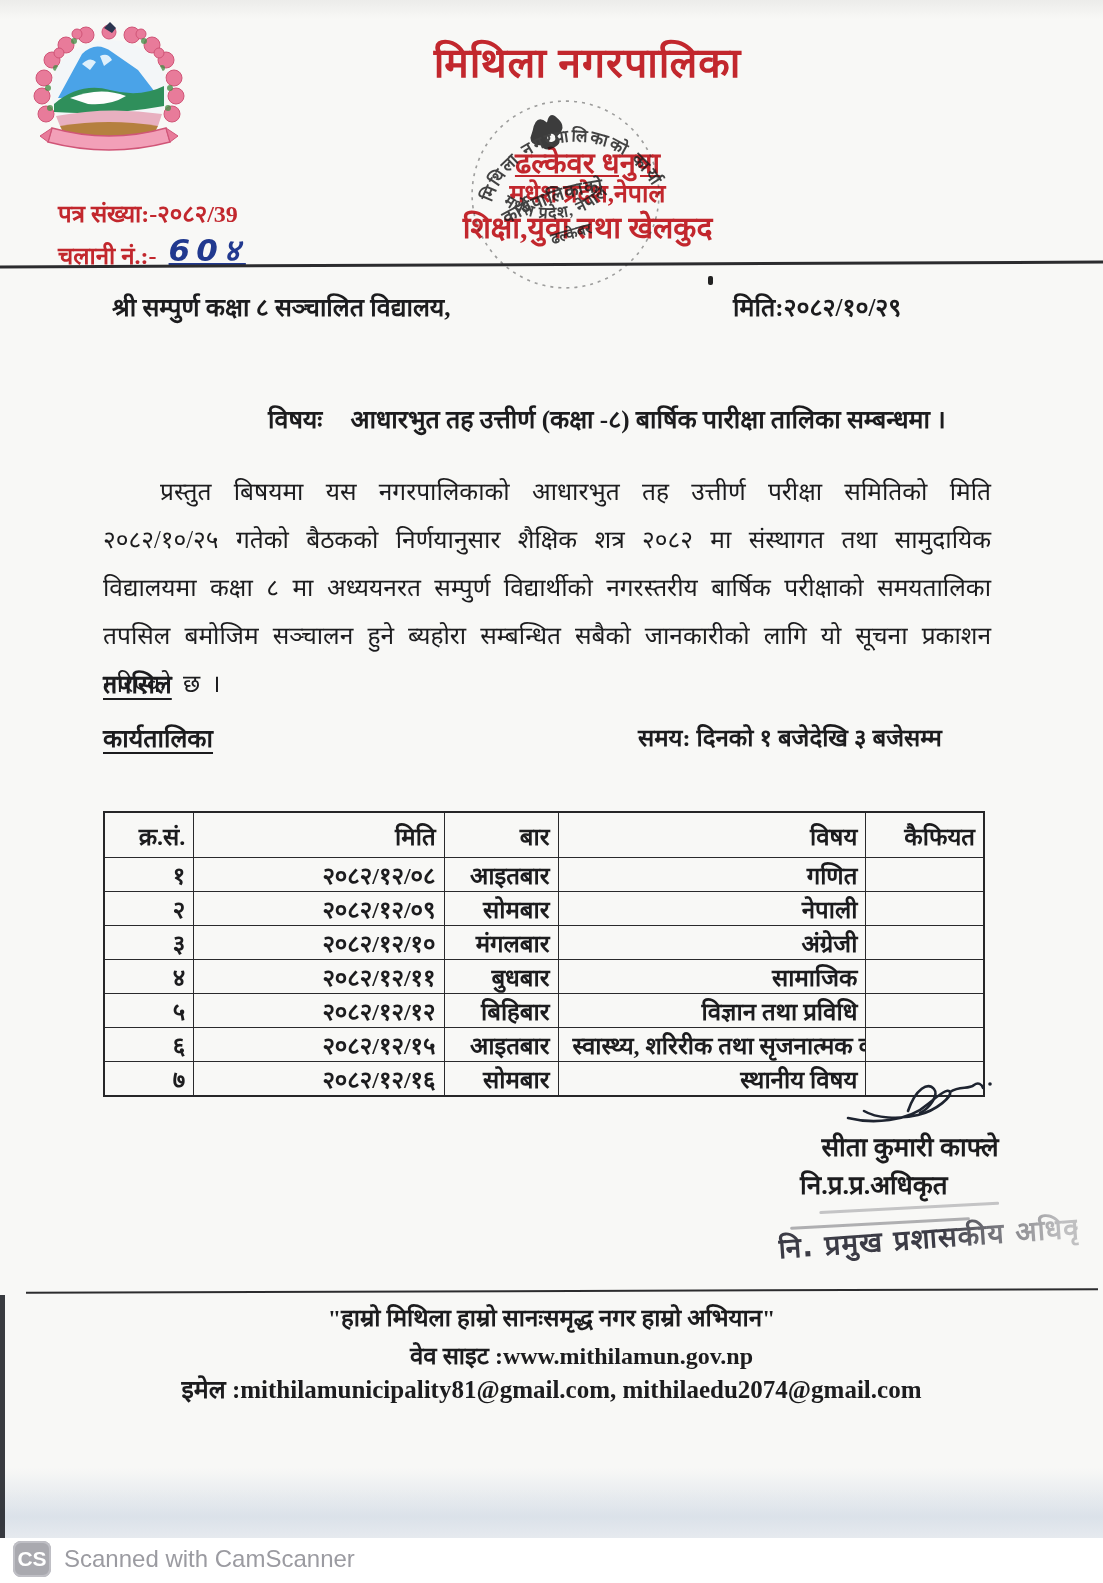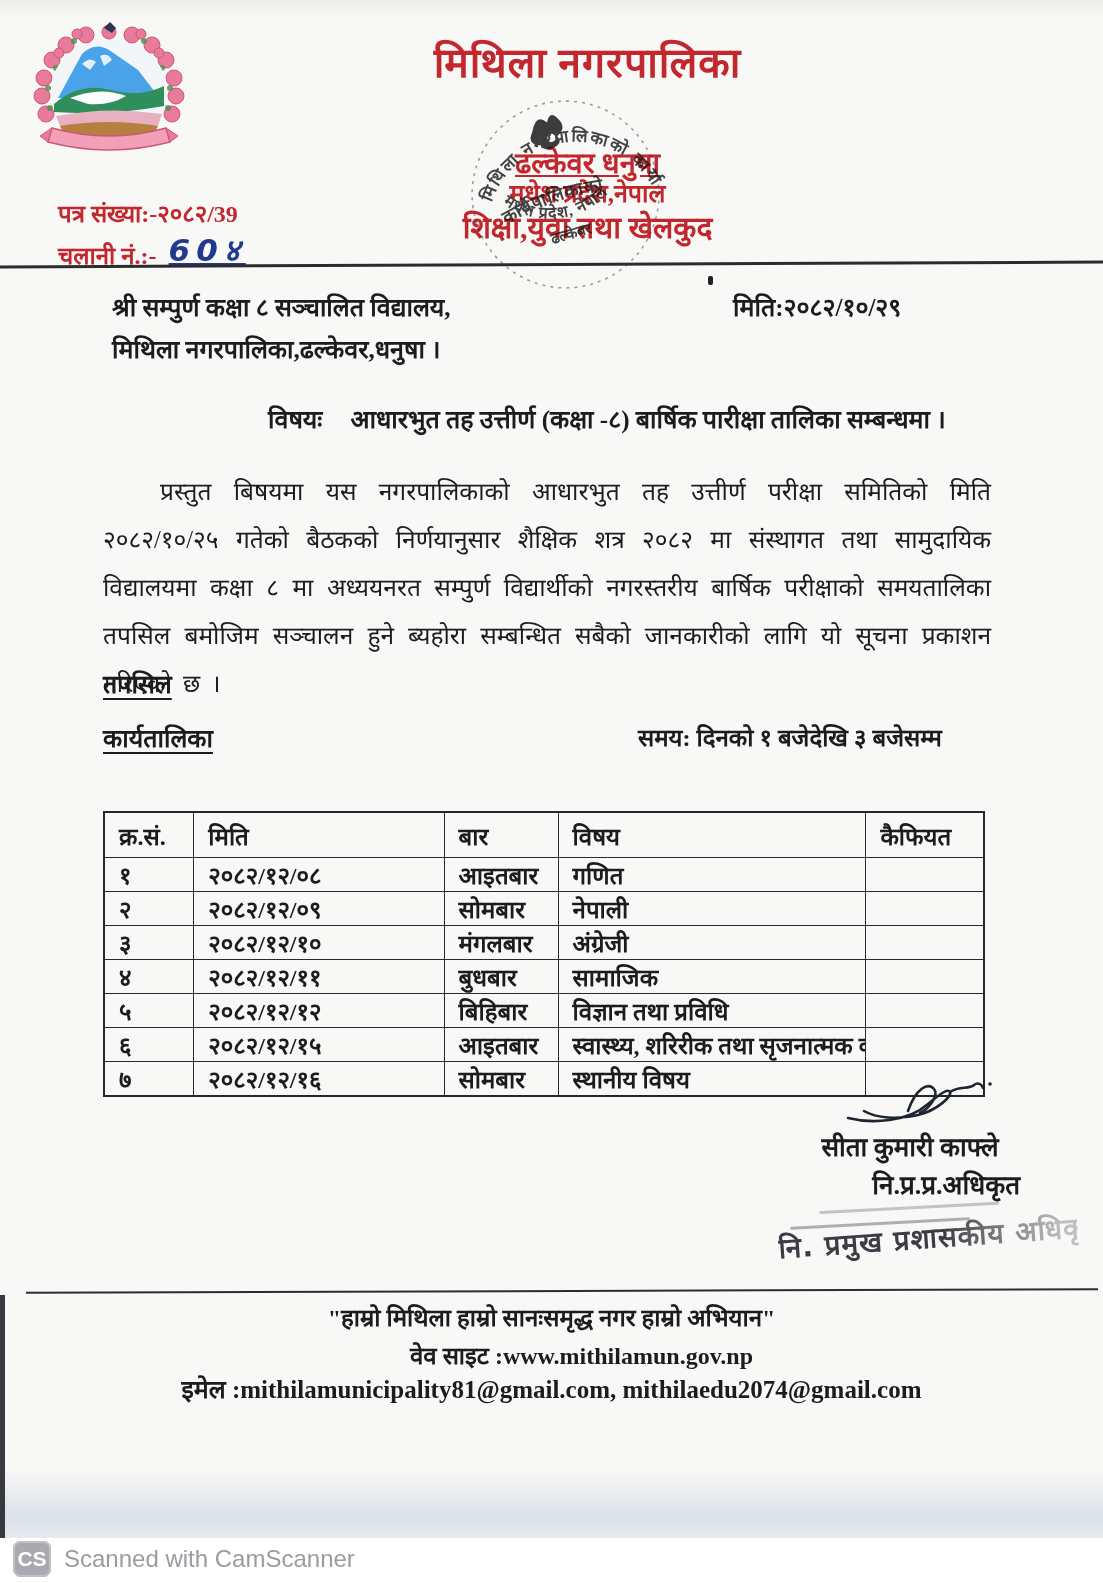--- a/index.html
+++ b/index.html
@@ -42,27 +42,27 @@
     text-decoration:underline;text-underline-offset:5px;}
   .kary{left:103px;top:720px;font-size:25px;font-weight:600;
     text-decoration:underline;text-underline-offset:5px;}
   .timenote{left:638px;top:720px;font-size:24px;font-weight:600;}
   table.sched{
     position:absolute;left:103px;top:811px;border-collapse:collapse;
     border:2.5px solid #262628;table-layout:fixed;width:882px;
   }
   table.sched th,table.sched td{
     border:1.6px solid #2a2a2c;font-size:24px;font-weight:600;
-    padding:0 21px 0 14px;text-align:left;vertical-align:middle;
+    padding:0 8px 0 14px;text-align:right;vertical-align:middle;
     overflow:hidden;white-space:nowrap;margin-top:36px;
   }
   table.sched th{height:44px;font-weight:700;}
   table.sched td{height:33px;}
   .sig-name{left:800px;top:1128px;width:220px;text-align:center;font-size:26px;font-weight:600;}
-  .sig-desig{left:800px;top:1166px;width:220px;text-align:right;font-size:26px;font-weight:600;}
+  .sig-desig{left:800px;top:1166px;width:220px;text-align:left;font-size:26px;font-weight:600;}
   .stamp2{
     left:778px;top:1218px;width:300px;font-size:28px;font-weight:800;
     color:#23232e;transform:rotate(-4deg);letter-spacing:1px;
     -webkit-mask-image:linear-gradient(to right,#000 55%,rgba(0,0,0,.3) 95%);
     mask-image:linear-gradient(to right,#000 55%,rgba(0,0,0,.3) 95%);
     opacity:.88;white-space:nowrap;
     font-family:"DejaVu Sans","Liberation Sans",sans-serif;
   }
   .smudge{left:790px;top:1222px;width:180px;height:3px;background:rgba(40,40,50,.35);
     transform:rotate(-3deg);border-radius:2px;box-shadow:30px -14px 0 rgba(40,40,50,.25);}
@@ -173,21 +173,20 @@
   <div class="abs chalani">
     <span class="red">चलानी नं.:-</span>
     <span class="hand">60४</span>
   </div>
 
   <div class="abs rule-top"></div>
   <div class="abs speck"></div>
 
   <div class="abs addr1">श्री सम्पुर्ण कक्षा ८ सञ्चालित विद्यालय,</div>
   <div class="abs date">मिति:२०८२/१०/२९</div>
-  <div class="abs addr2">मिथिला नगरपालिका,ढल्केवर,धनुषा ।</div>
 
   <div class="abs subject">
     <span>विषयः</span><span class="gap"></span><span>आधारभुत तह उत्तीर्ण (कक्षा -८) बार्षिक पारीक्षा तालिका सम्बन्धमा ।</span>
   </div>
 
   <div class="abs bodypar">प्रस्तुत बिषयमा यस नगरपालिकाको आधारभुत तह उत्तीर्ण परीक्षा समितिको मिति २०८२/१०/२५ गतेको बैठकको निर्णयानुसार  शैक्षिक शत्र २०८२ मा संस्थागत तथा सामुदायिक विद्यालयमा कक्षा ८ मा अध्ययनरत सम्पुर्ण विद्यार्थीको नगरस्तरीय बार्षिक परीक्षाको समयतालिका तपसिल बमोजिम सञ्चालन हुने ब्यहोरा सम्बन्धित सबैको जानकारीको लागि यो सूचना प्रकाशन गरिएको छ ।</div>
 
   <div class="abs tapasil">तपसिल</div>
   <div class="abs kary">कार्यतालिका</div>
   <div class="abs timenote">समय: दिनको १ बजेदेखि ३ बजेसम्म</div>

